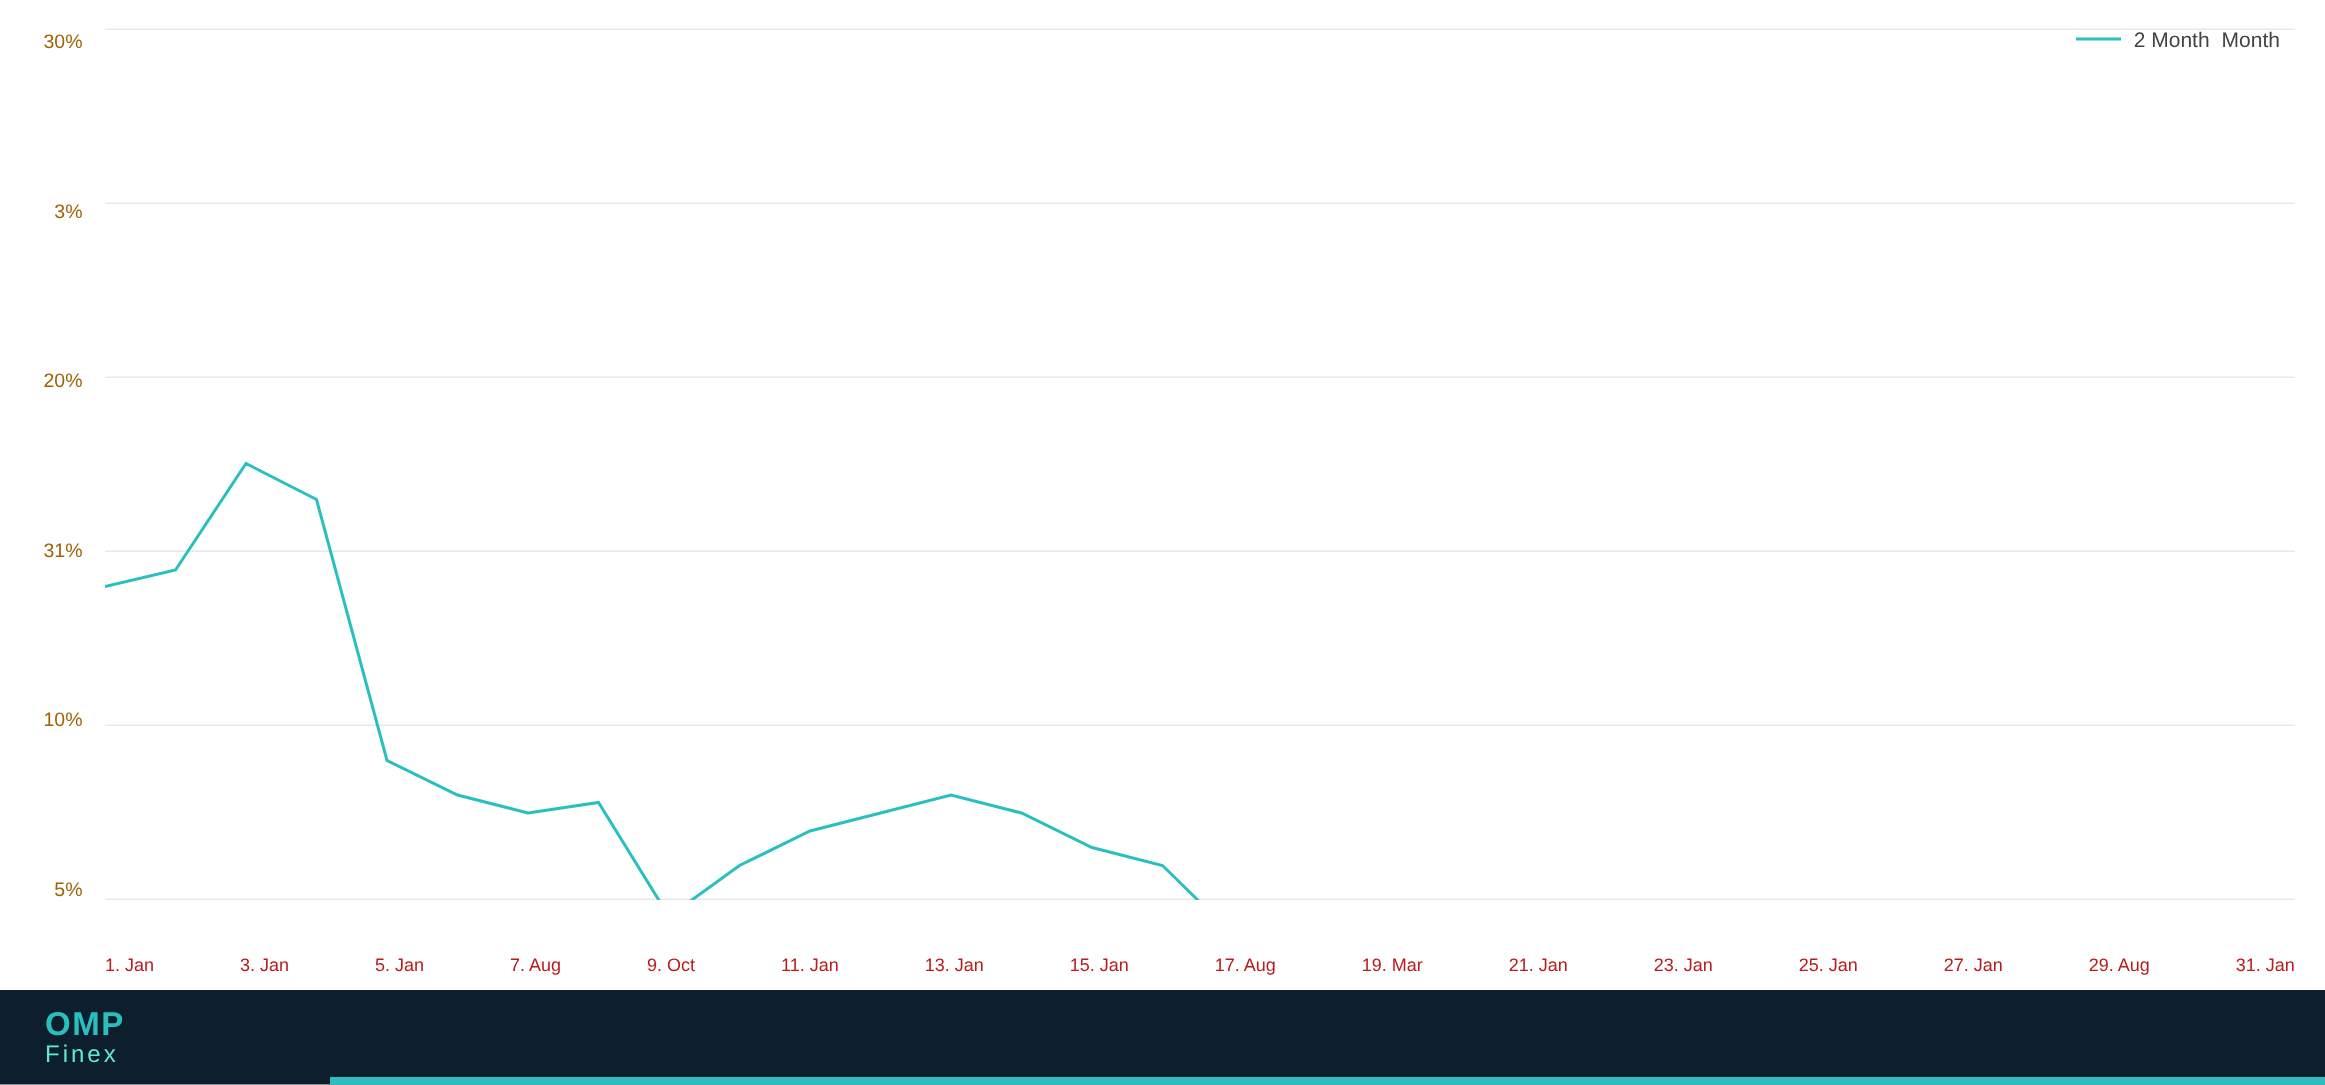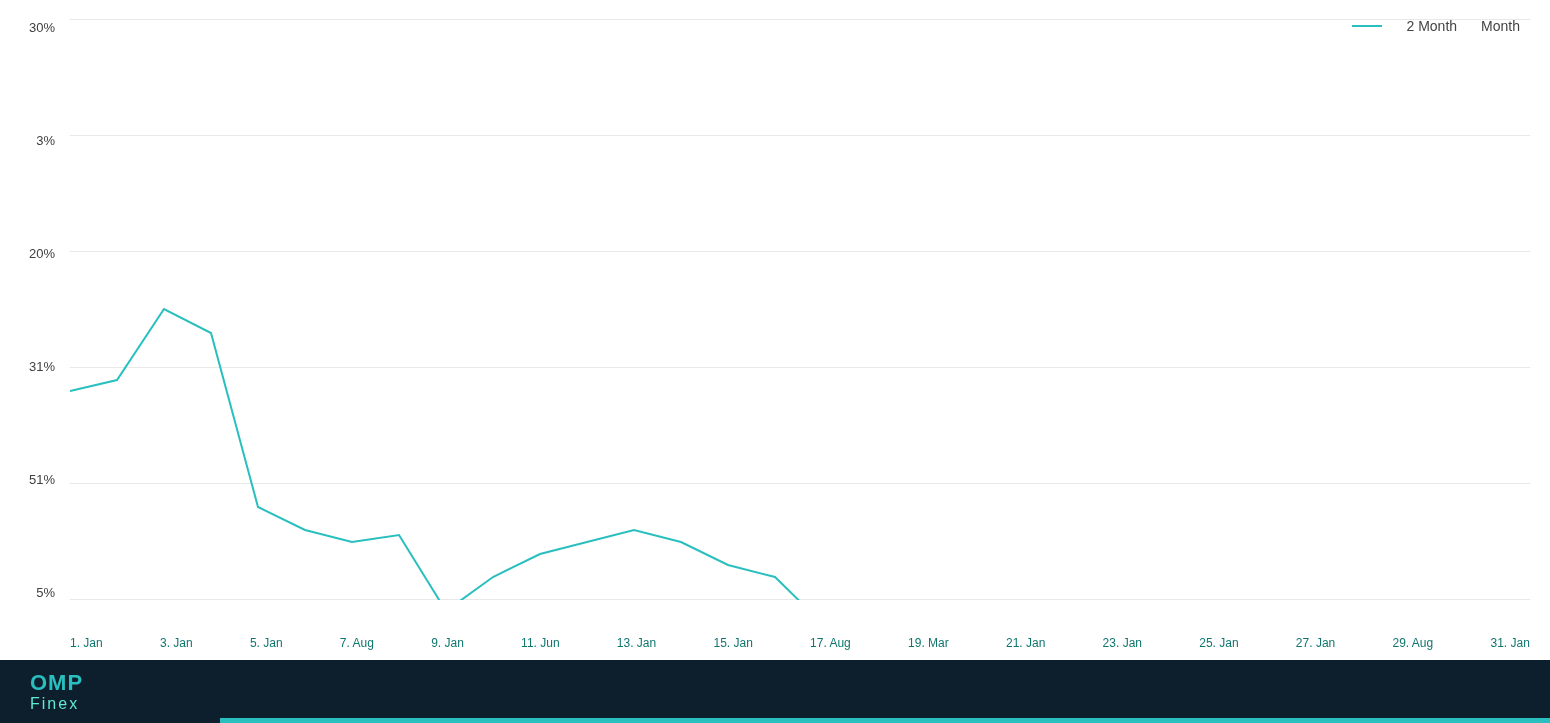--- a/index.html
+++ b/index.html
@@ -18,21 +18,21 @@
       position: relative;
       padding: 20px 60px 60px 70px;
     }
 
     .legend {
       position: absolute;
       top: 18px;
       right: 30px;
       display: flex;
       align-items: center;
-      gap: 24px;
+      gap: 8px;
       font-size: 14px;
       color: #444;
     }
 
     .legend-line {
       width: 30px;
       height: 2px;
       background: #2abfbf;
     }
 
@@ -42,21 +42,21 @@
       top: 20px;
       bottom: 60px;
       display: flex;
       flex-direction: column-reverse;
       justify-content: space-between;
       padding-bottom: 0px;
     }
 
     .y-label {
       font-size: 13px;
-      color: #404040;
+      color: #a16207;
       width: 45px;
       text-align: right;
     }
 
     .grid-lines {
       position: absolute;
       left: 70px;
       right: 20px;
       top: 20px;
       bottom: 60px;
@@ -74,21 +74,21 @@
       position: absolute;
       bottom: 10px;
       left: 70px;
       right: 20px;
       display: flex;
       justify-content: space-between;
     }
 
     .x-label {
       font-size: 12px;
-      color: #0f766e;
+      color: #b91c1c;
       text-align: center;
     }
 
     svg.chart-line {
       position: absolute;
       left: 70px;
       right: 20px;
       top: 20px;
       bottom: 60px;
       width: calc(100% - 90px);
@@ -139,21 +139,21 @@
 <div class="chart-container">
 
   <div class="legend">
     <div class="legend-line"></div>
     <span>2 Month</span>
     <span>Month</span>
   </div>
 
   <div class="y-axis">
     <div class="y-label">5%</div>
-    <div class="y-label">51%</div>
+    <div class="y-label">10%</div>
     <div class="y-label">31%</div>
     <div class="y-label">20%</div>
     <div class="y-label">3%</div>
     <div class="y-label">30%</div>
   </div>
 
   <div class="grid-lines">
 
     <div class="grid-line" style="bottom: 0%;"></div>
     <div class="grid-line" style="bottom: 20%;"></div>
@@ -199,22 +199,22 @@
         1410,638
         1460,640
       "></polyline>
   </svg>
 
   <div class="x-axis">
     <span class="x-label">1. Jan</span>
     <span class="x-label">3. Jan</span>
     <span class="x-label">5. Jan</span>
     <span class="x-label">7. Aug</span>
-    <span class="x-label">9. Jan</span>
-    <span class="x-label">11. Jun</span>
+    <span class="x-label">9. Oct</span>
+    <span class="x-label">11. Jan</span>
     <span class="x-label">13. Jan</span>
     <span class="x-label">15. Jan</span>
     <span class="x-label">17. Aug</span>
     <span class="x-label">19. Mar</span>
     <span class="x-label">21. Jan</span>
     <span class="x-label">23. Jan</span>
     <span class="x-label">25. Jan</span>
     <span class="x-label">27. Jan</span>
     <span class="x-label">29. Aug</span>
     <span class="x-label">31. Jan</span>

